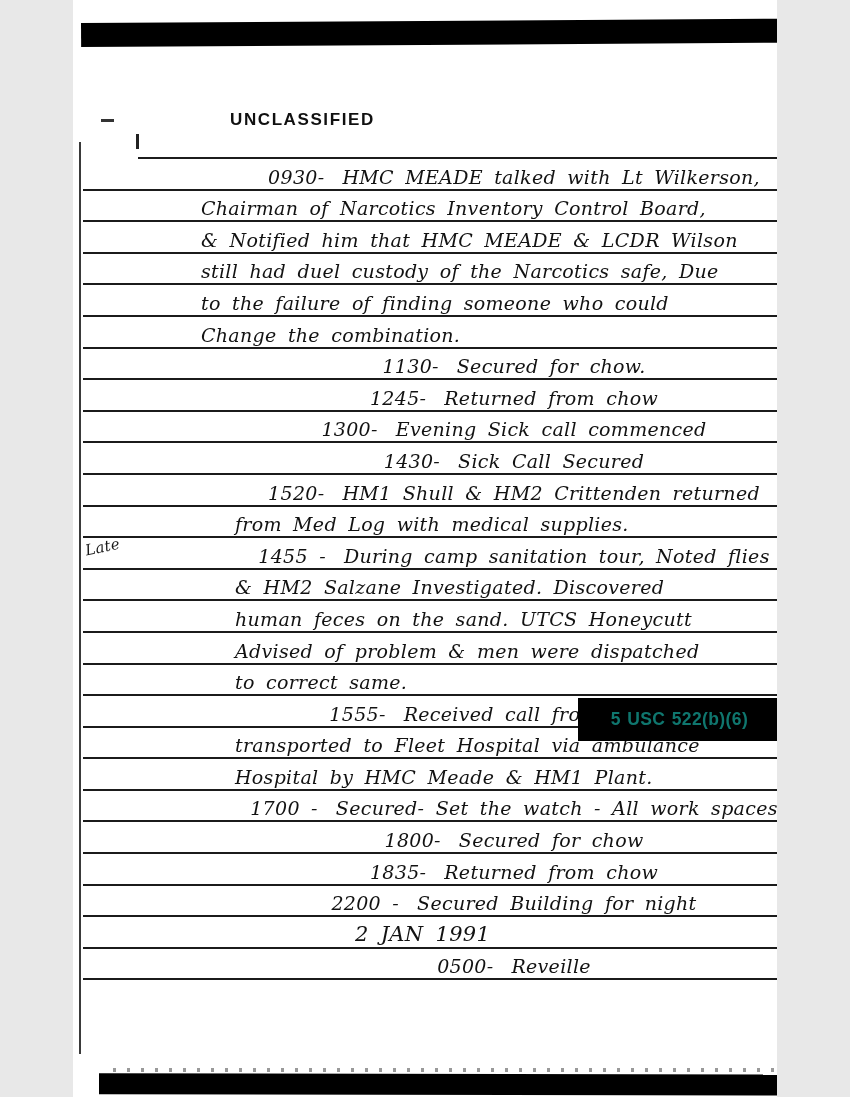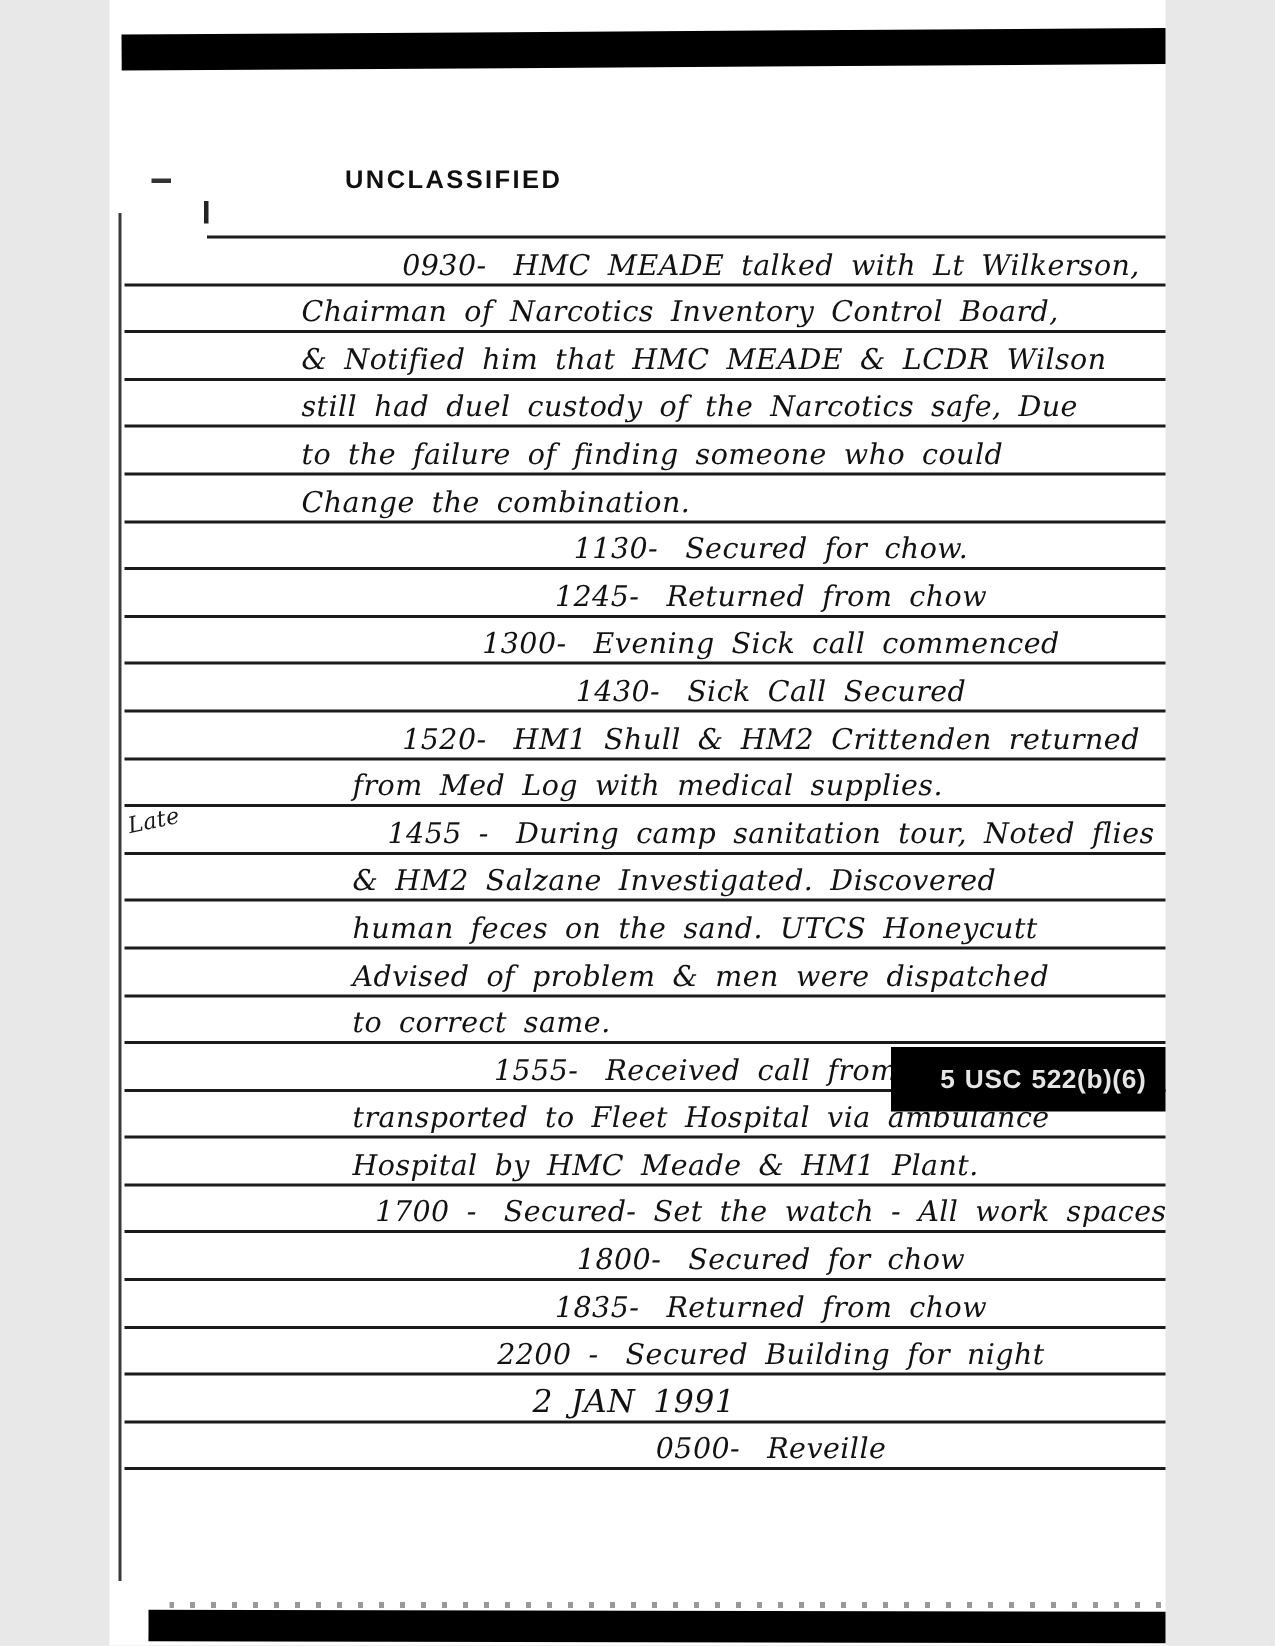--- a/index.html
+++ b/index.html
@@ -40,24 +40,24 @@
   .row.entry{padding-left:84px;justify-content:center;}
   .row.cont{padding-left:118px;}
   .row.cont2{padding-left:152px;text-align:center;}
   .row.date{padding-left:272px;font-size:21px;}
   .margin-note{
     position:absolute;left:2px;bottom:12px;font-size:15px;font-style:italic;
     color:#181818;transform:rotate(-12deg);
   }
   .redaction{
     position:absolute;left:495px;top:2px;width:203px;height:43px;z-index:3;
-    background:#000;color:#e5e5e5;
+    background:#000;color:#0f766e;
     font-family:"Liberation Sans",sans-serif;font-weight:bold;font-style:normal;
     font-size:17.5px;letter-spacing:.4px;word-spacing:1px;
-    display:flex;align-items:center;justify-content:center;margin-left:16px;
+    display:flex;align-items:center;justify-content:center;
   }
 </style>
 </head>
 <body>
 
 <div class="page">
   <div class="top-bar"></div>
   <div class="right-bar"></div>
   <div class="bottom-speckle"></div>
   <div class="bottom-bar"></div>

